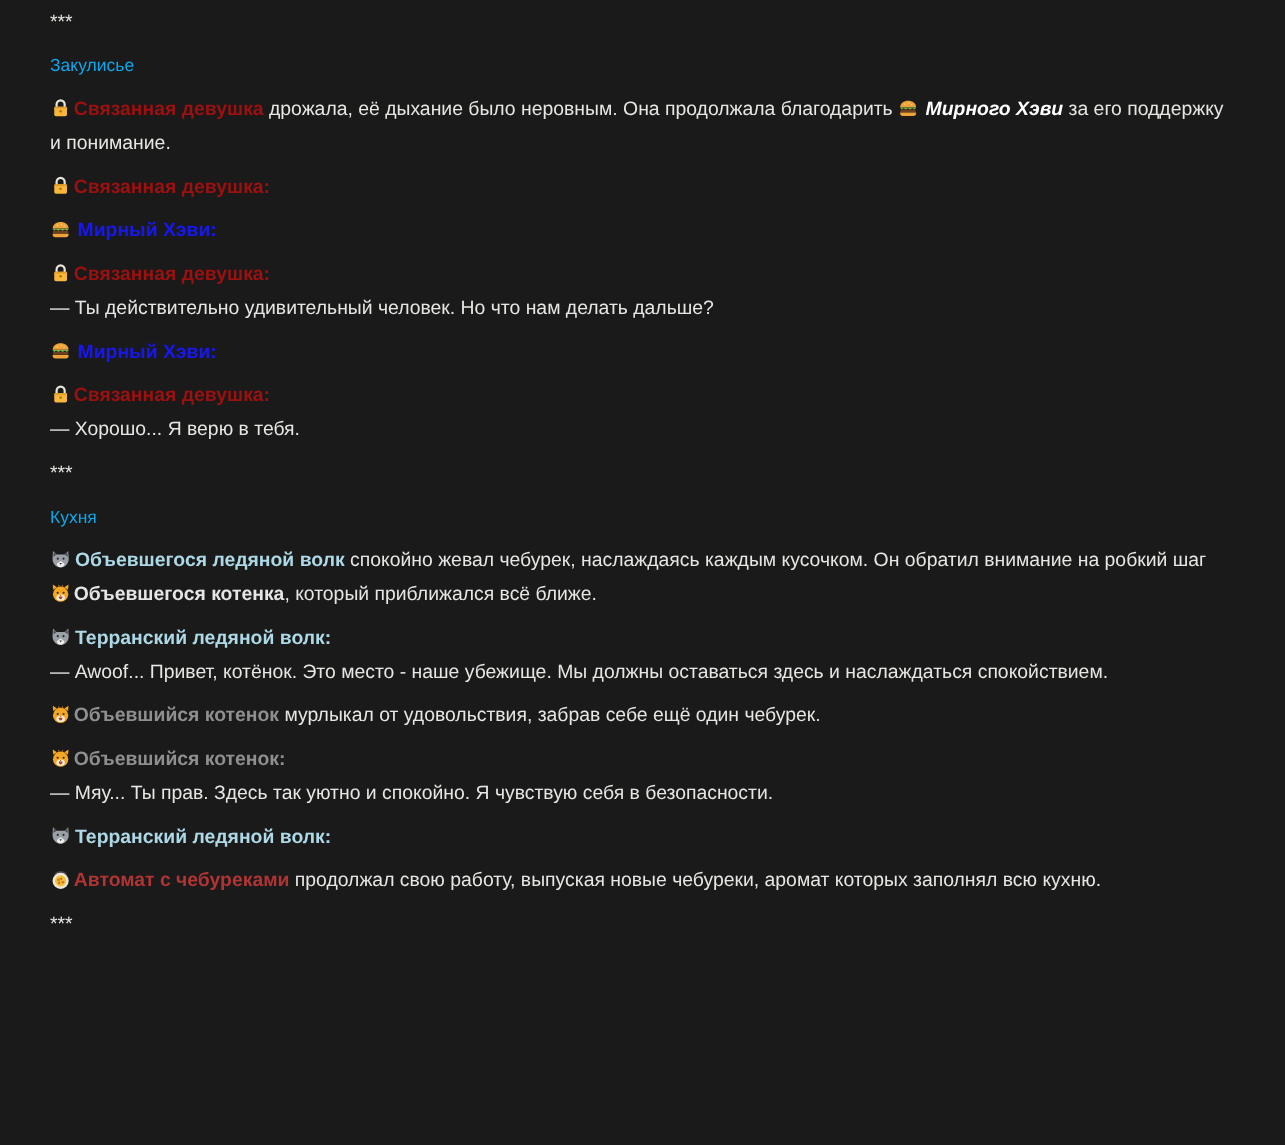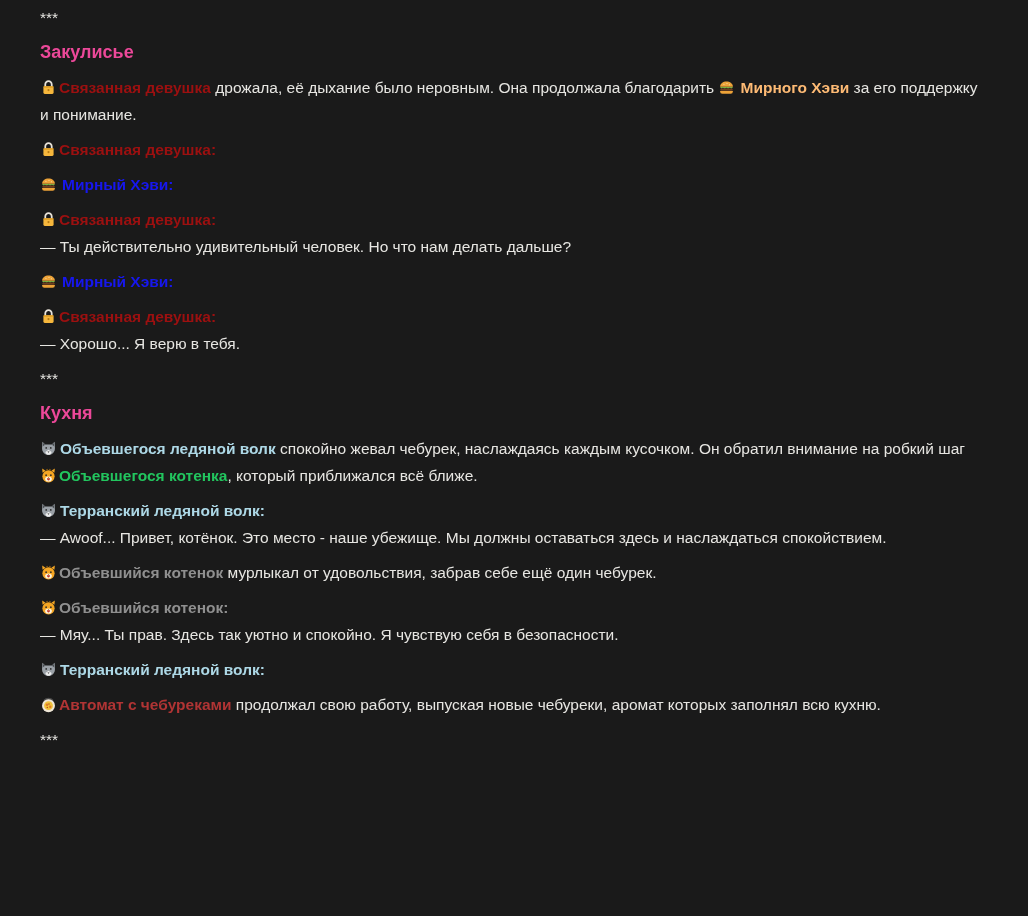--- a/index.html
+++ b/index.html
@@ -19,24 +19,24 @@
     padding: 4px 40px 0 40px;
     color: #e7e6e2;
     font-size: 15.5px;
     line-height: 27px;
   }
   #doc p {
     margin: 0 0 8px 0;
   }
   #doc h3 {
     margin: 2px 0 8px 0;
-    font-size: 18px;
+    font-size: 14px;
     line-height: 27px;
-    font-weight: 700;
-    color: #ec4899;
+    font-weight: 400;
+    color: #0ea5e9;
   }
   .char-name {
     font-weight: 700;
   }
   .emoji {
     display: inline-block;
     margin-right: 2px;
     line-height: 0;
   }
   .emoji svg {
@@ -60,21 +60,21 @@
           <rect x="4" y="8.6" width="12" height="1.8" rx="0.9" fill="#de9e27"></rect>
           <circle cx="10" cy="13" r="1.3" fill="#b57a14"></circle>
         </svg></span><span class="char-name" style="color: rgb(156, 16, 16);">Связанная девушка</span><span> дрожала, её дыхание было неровным. Она продолжала благодарить </span><span class="emoji burger-icon"><svg viewBox="0 0 20 20">
           <path d="M2.5 9.2C2.5 5.4 5.9 3 10 3s7.5 2.4 7.5 6.2z" fill="#eda338"></path>
           <circle cx="7" cy="6.3" r="0.6" fill="#fde9c4"></circle>
           <circle cx="10.6" cy="5.2" r="0.6" fill="#fde9c4"></circle>
           <circle cx="13.4" cy="6.7" r="0.6" fill="#fde9c4"></circle>
           <path d="M2.3 9.4h15.4l-1.6 1.8 -2.2-1 -2 1 -2-1 -2 1 -2.2-1 -1.8 1z" fill="#7cb342"></path>
           <rect x="2.7" y="11.2" width="14.6" height="2.6" rx="1.1" fill="#6d3f1f"></rect>
           <path d="M2.5 14h15v0.8a2.6 2.6 0 0 1-2.6 2.6H5.1a2.6 2.6 0 0 1-2.6-2.6z" fill="#eda338"></path>
-        </svg></span><span class="char-name" style="color: #fdba74;">Мирного Хэви</span><span> за его поддержку и понимание.</span></p>
+        </svg></span><span class="char-name" style="color: #ffffff; font-style: italic;">Мирного Хэви</span><span> за его поддержку и понимание.</span></p>
     <p><span class="emoji lock-icon"><svg viewBox="0 0 20 20">
           <path d="M6.2 10V6.4a3.8 3.8 0 0 1 7.6 0V10" fill="none" stroke="#e9e4da" stroke-width="2.1"></path>
           <rect x="4" y="8.6" width="12" height="9" rx="1.6" fill="#f6b73c"></rect>
           <rect x="4" y="8.6" width="12" height="1.8" rx="0.9" fill="#de9e27"></rect>
           <circle cx="10" cy="13" r="1.3" fill="#b57a14"></circle>
         </svg></span><span class="char-name" style="color: rgb(156, 16, 16);">Связанная девушка:</span><br></p>
     <p><span class="emoji burger-icon"><svg viewBox="0 0 20 20">
           <path d="M2.5 9.2C2.5 5.4 5.9 3 10 3s7.5 2.4 7.5 6.2z" fill="#eda338"></path>
           <circle cx="7" cy="6.3" r="0.6" fill="#fde9c4"></circle>
           <circle cx="10.6" cy="5.2" r="0.6" fill="#fde9c4"></circle>
@@ -117,21 +117,21 @@
         </svg></span><span class="char-name" style="color: rgb(173, 216, 230);">Объевшегося ледяной волк</span><span> спокойно жевал чебурек, наслаждаясь каждым кусочком. Он обратил внимание на робкий шаг </span><span class="emoji cat-icon"><svg viewBox="0 0 20 20">
           <path d="M2.6 1.8l4 2.6-3.6 2.4z" fill="#f5a623"></path>
           <path d="M17.4 1.8l-4 2.6 3.6 2.4z" fill="#f5a623"></path>
           <circle cx="10" cy="11" r="7.2" fill="#f5a623"></circle>
           <path d="M7.4 3.6l1-1.6 .8 1.8zM10.8 3.8l.8-1.8 1 1.6z" fill="#d68910"></path>
           <circle cx="7.2" cy="9.6" r="1" fill="#2b2b2b"></circle>
           <circle cx="12.8" cy="9.6" r="1" fill="#2b2b2b"></circle>
           <ellipse cx="10" cy="14.2" rx="4" ry="3" fill="#fdf2dc"></ellipse>
           <path d="M8.2 13.2h3.6c0 1.6-.8 2.6-1.8 2.6s-1.8-1-1.8-2.6z" fill="#c0392b"></path>
           <path d="M9.2 11.8h1.6L10 13z" fill="#8d5a10"></path>
-        </svg></span><span class="char-name" style="color: #22c55e;">Объевшегося котенка</span><span>, который приближался всё ближе.</span></p>
+        </svg></span><span class="char-name" style="color: #e5e5e5;">Объевшегося котенка</span><span>, который приближался всё ближе.</span></p>
     <p><span class="emoji wolf-icon"><svg viewBox="0 0 20 20">
           <path d="M2.8 2.2l3.4 3.2h7.6l3.4-3.2 .4 7.2c.2 4.4-3.2 8.2-7.6 8.2s-7.8-3.8-7.6-8.2z" fill="#9aa0a6"></path>
           <path d="M3.6 3.4l2.4 2.2-2.8 2z" fill="#4a4e52"></path>
           <path d="M16.4 3.4l-2.4 2.2 2.8 2z" fill="#4a4e52"></path>
           <path d="M10 17.4c-2.2 0-3.6-1.6-3.6-3.4l3.6-2.4 3.6 2.4c0 1.8-1.4 3.4-3.6 3.4z" fill="#ececec"></path>
           <circle cx="7.3" cy="9.3" r="1" fill="#2b2b2b"></circle>
           <circle cx="12.7" cy="9.3" r="1" fill="#2b2b2b"></circle>
           <path d="M8.8 13.4h2.4L10 15z" fill="#2b2b2b"></path>
         </svg></span><span class="char-name" style="color: rgb(173, 216, 230);">Терранский ледяной волк:</span><br><span>— Awoof... Привет, котёнок. Это место - наше убежище. Мы должны оставаться здесь и наслаждаться спокойствием.</span></p>
     <p><span class="emoji cat-icon"><svg viewBox="0 0 20 20">

